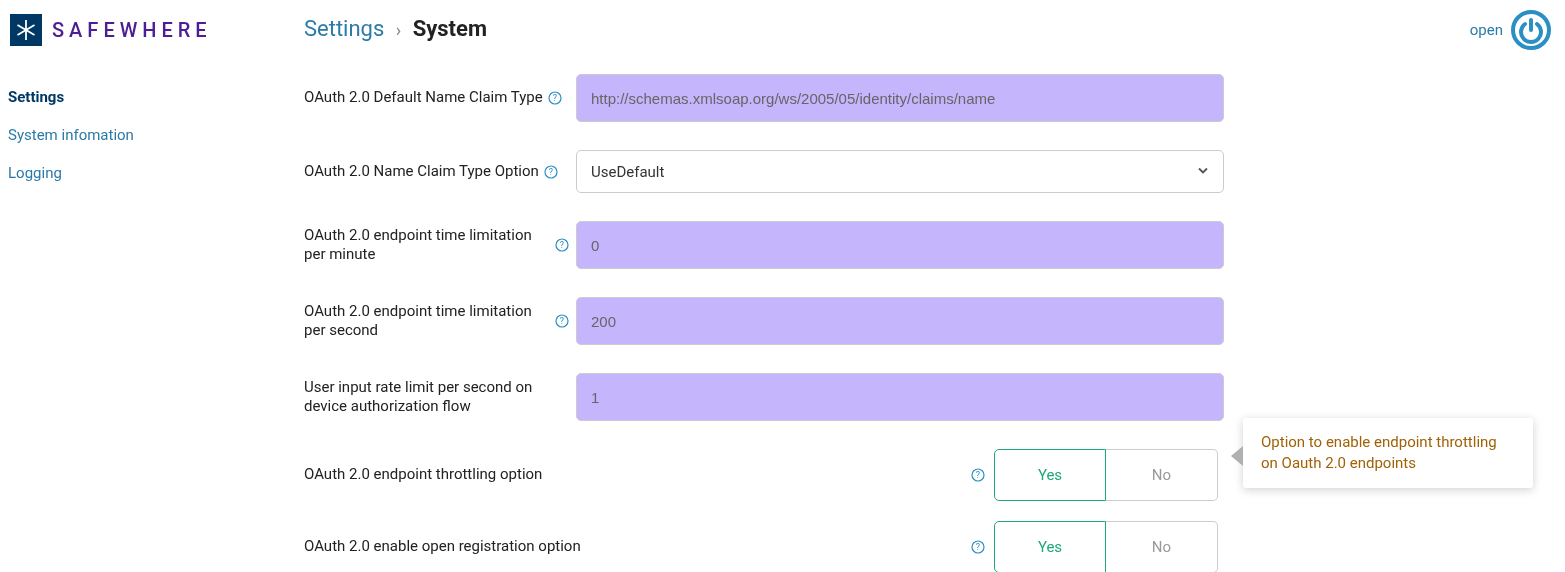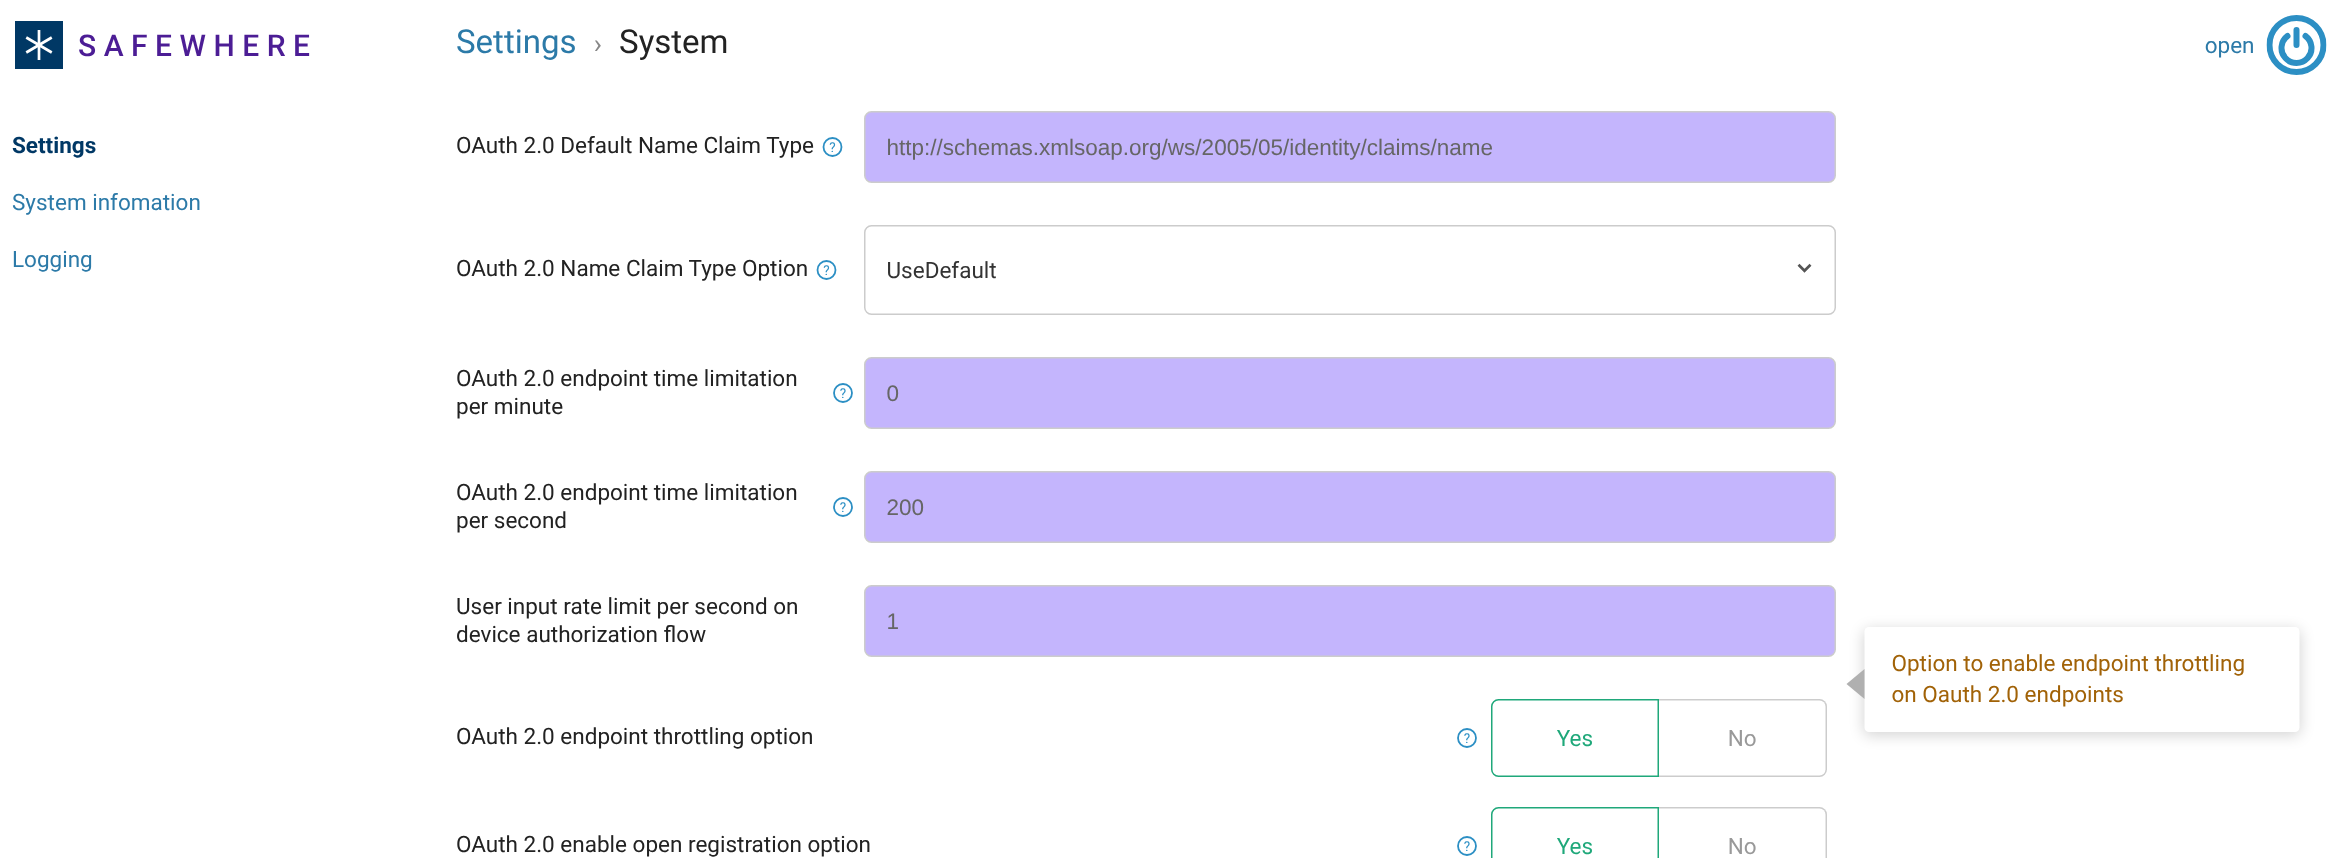--- a/index.html
+++ b/index.html
@@ -52,21 +52,21 @@
     .breadcrumb .bc-link {
       color: #2c7aa8;
     }
     .breadcrumb .bc-sep {
       color: #888;
       margin: 0 6px;
       font-size: 18px;
     }
     .breadcrumb .bc-current {
       color: #222;
-      font-weight: 400;
+      font-weight: 700;
     }
 
     .user-area {
       position: absolute;
       top: 10px;
       right: 14px;
       display: flex;
       align-items: center;
       gap: 8px;
     }
@@ -143,21 +143,21 @@
       outline: none;
       background: #c4b5fd;
     }
 
     .select-wrap {
       flex: 1;
       position: relative;
     }
     .select-display {
       width: 100%;
-      height: 60px;
+      height: 43px;
       border: 1px solid #ccc;
       border-radius: 5px;
       padding: 0 14px;
       font-size: 15px;
       color: #333;
       display: flex;
       align-items: center;
       cursor: pointer;
       background: #fff;
     }

